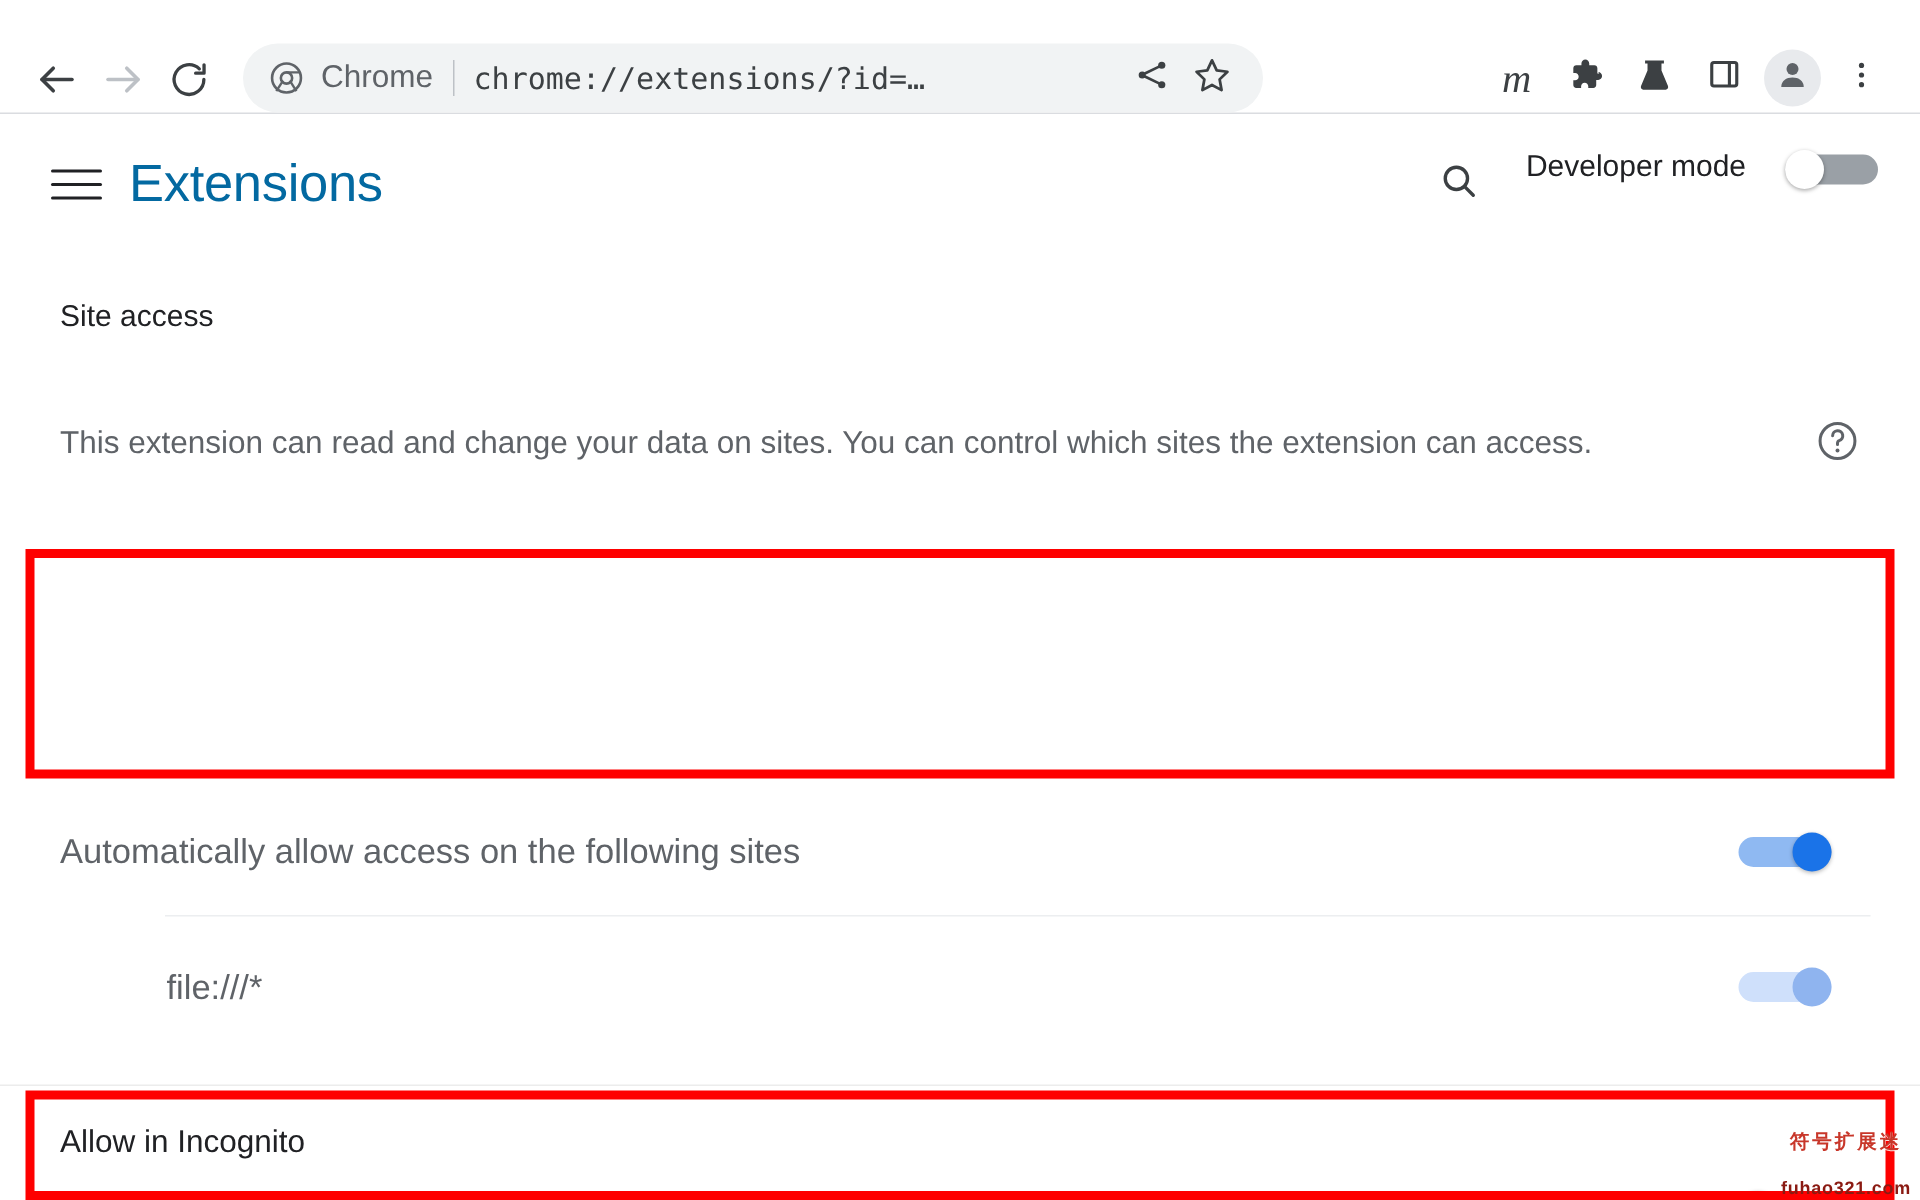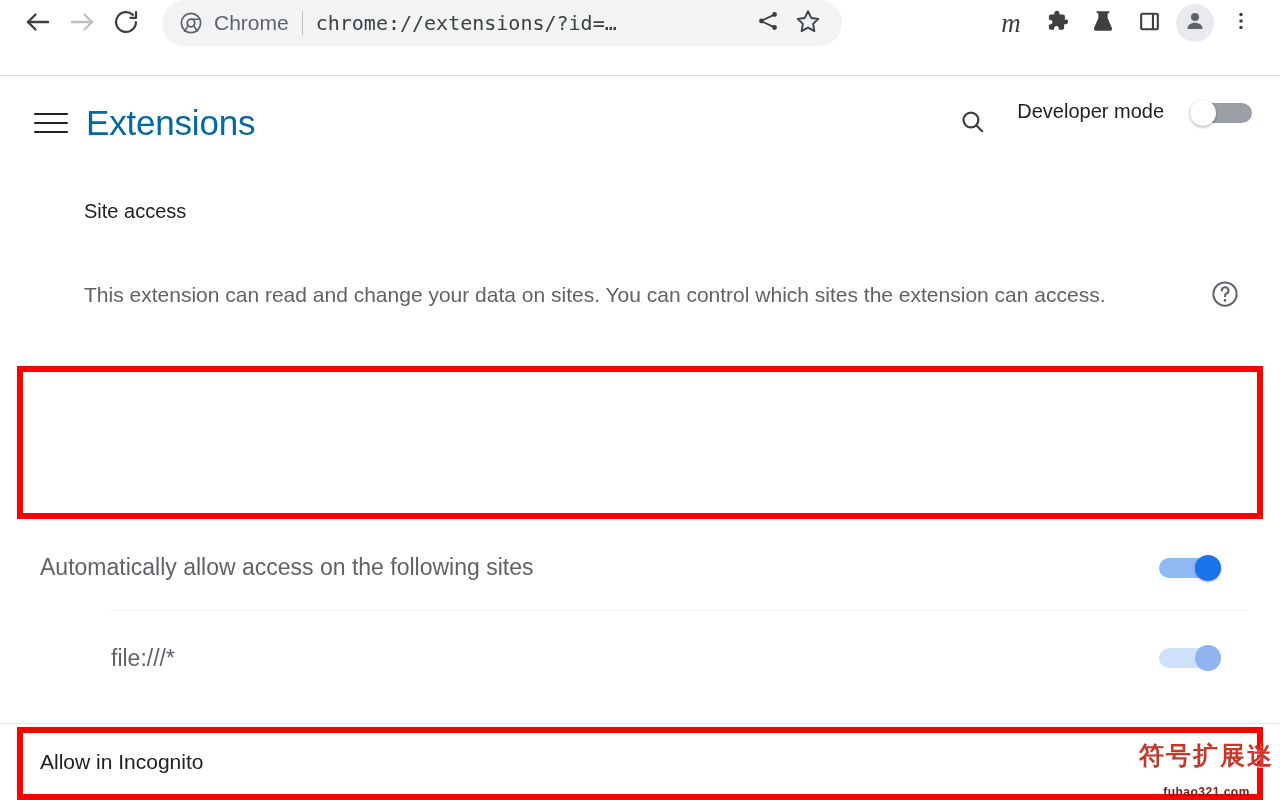--- a/index.html
+++ b/index.html
@@ -9,21 +9,21 @@
     font-family: "Liberation Sans", sans-serif;
     overflow: hidden;
   }
   .screen { position: relative; width: 1280px; height: 800px; background:#fff; }
 
   
   .toolbar {
     position: relative;
     height: 76px;
     display: flex;
-    align-items: flex-start;
+    align-items: flex-end;
     padding: 0 16px;
     background: #ffffff;
     border-bottom: 1px solid #dadce0;
   }
   .nav-btn {
     width: 44px; height: 44px;
     display: flex; align-items: center; justify-content: center;
     border-radius: 50%;
     flex: 0 0 auto;
   }
@@ -170,21 +170,21 @@
   .toggle.on.faded .knob { background: #8fb4ef; box-shadow: none; }
 
   
   .content {
     position: relative;
     height: 630px;
     background: #ffffff;
   }
   .section { padding: 0 40px; }
 
-  .site-access-block { padding-top: 30px; margin-left: 44px; }
+  .site-access-block { padding-top: 30px; }
   .block-title {
     font-size: 20px;
     color: #202124;
     margin-bottom: 34px;
   }
   .desc-row { display: flex; align-items: flex-end; }
   .desc-text {
     font-size: 21px;
     color: #5f6368;
     line-height: 37px;
@@ -279,21 +279,21 @@
   .watermark {
     position: absolute;
     right: 6px; bottom: 2px;
     z-index: 9;
     text-align: center;
     line-height: 1;
     user-select: none;
   }
   .wm-cn {
     font-family: "DejaVu Sans", sans-serif;
-    font-size: 25px;
+    font-size: 13px;
     font-weight: bold;
     color: #c8372a;
     letter-spacing: 2px;
     text-shadow: 0 1px 0 rgba(255,255,255,0.85);
   }
   .wm-url {
     font-family: Liberation Sans, sans-serif;
     font-size: 12px;
     font-weight: bold;
     color: #8a1a12;

